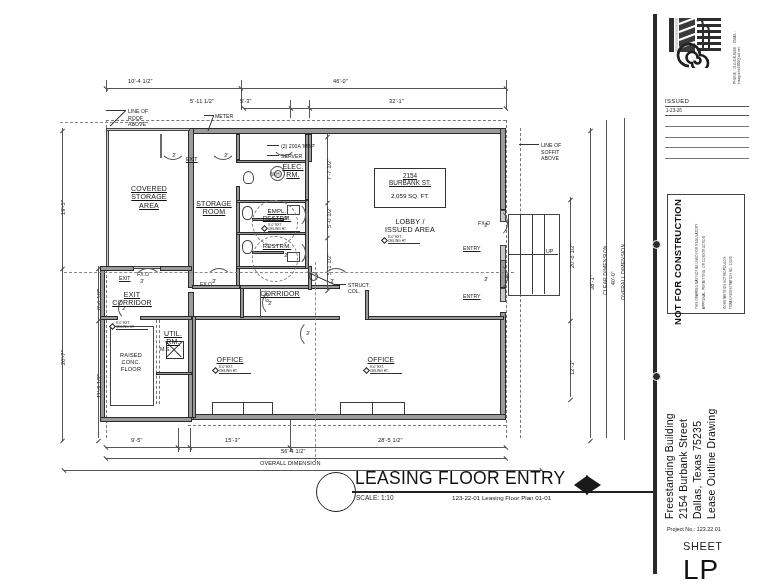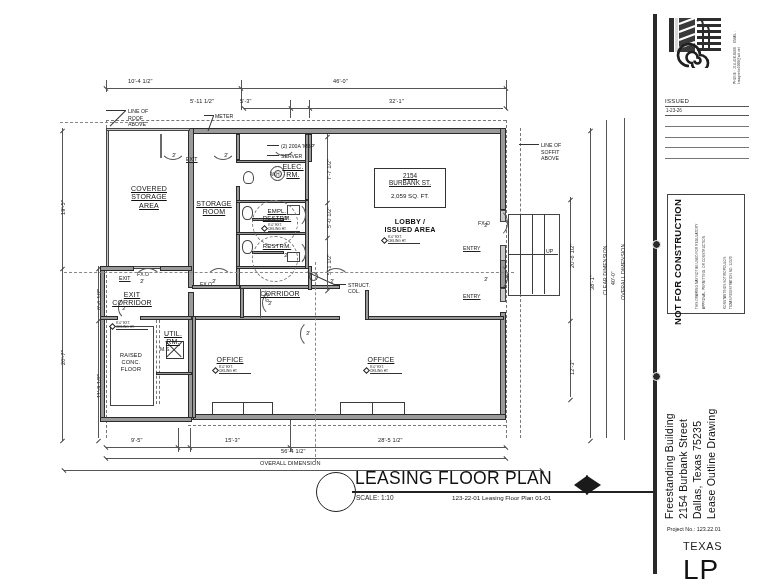--- a/index.html
+++ b/index.html
@@ -291,21 +291,21 @@
     <u>ELEC.</u><br>
     <u>RM.</u>
   </div>
   <div class="room-label" style="left:253px;top:208px;width:48px;font-size:6px;line-height:7px;">
     <u>EMPL.</u><br>
     <u>RESTRM.</u>
   </div>
   <div class="room-label" style="left:253px;top:242px;width:48px;font-size:6px;">
     <u>RESTRM.</u>
   </div>
-  <div class="room-label" style="left:370px;top:218px;width:80px;font-size:7.2px;font-weight:bold;">
+  <div class="room-label" style="left:370px;top:218px;width:80px;font-size:7.2px;">
     <span>LOBBY /</span><br>
     <span>ISSUED AREA</span>
   </div>
   <div class="room-label" style="left:105px;top:291px;width:54px;">
     <u>EXIT</u><br>
     <u>CORRIDOR</u>
   </div>
   <div class="room-label" style="left:252px;top:290px;width:56px;">
     <u>CORRIDOR</u>
   </div>
@@ -403,21 +403,21 @@
   <div class="dimtxt rot" style="left:326px;top:228px;">5'-0 1/2"</div>
   <div class="dimtxt rot" style="left:326px;top:275px;">5'-1 1/2"</div>
   <div class="dimtxt rot" style="left:264px;top:302px;">6'-3"</div>
   <div class="dimlineV" style="left:260px;top:288px;height:30px;"></div>
 
   <div class="ctr" style="left:64px;top:272px;width:450px;"></div>
   <div class="ctrV" style="left:315px;top:262px;height:200px;"></div>
   <div class="ctr" style="left:60px;top:122px;width:88px;"></div>
 
   <div class="plancircle"></div>
-  <div class="plantitle">LEASING FLOOR PLAN</div>
+  <div class="plantitle">LEASING FLOOR ENTRY</div>
   <div class="planrule"></div>
   <div class="planscale">SCALE: 1:10</div>
   <div class="planfile">123-22-01 Leasing Floor Plan 01-01</div>
   <div class="northarrow">
     <svg width="30" height="26" viewBox="0 0 30 26">
       <polygon points="2,13 16,3 14,13" fill="#1a1a1a"></polygon>
       <polygon points="2,13 16,23 14,13" fill="#1a1a1a"></polygon>
       <polygon points="14,3 29,13 14,23" fill="#1a1a1a"></polygon>
     </svg>
   </div>
@@ -484,17 +484,17 @@
     </div>
 
     <div class="proj">
       <div>Freestanding Building</div>
       <div>2154 Burbank Street</div>
       <div>Dallas, Texas 75235</div>
       <div>Lease Outline Drawing</div>
     </div>
 
     <div class="projno">Project No.: 123.22.01</div>
-    <div class="sheetlbl">TEXAS</div>
+    <div class="sheetlbl">SHEET</div>
     <div class="sheetno">LP</div>
   </div>
 
 </div>
 
 </body></html>

